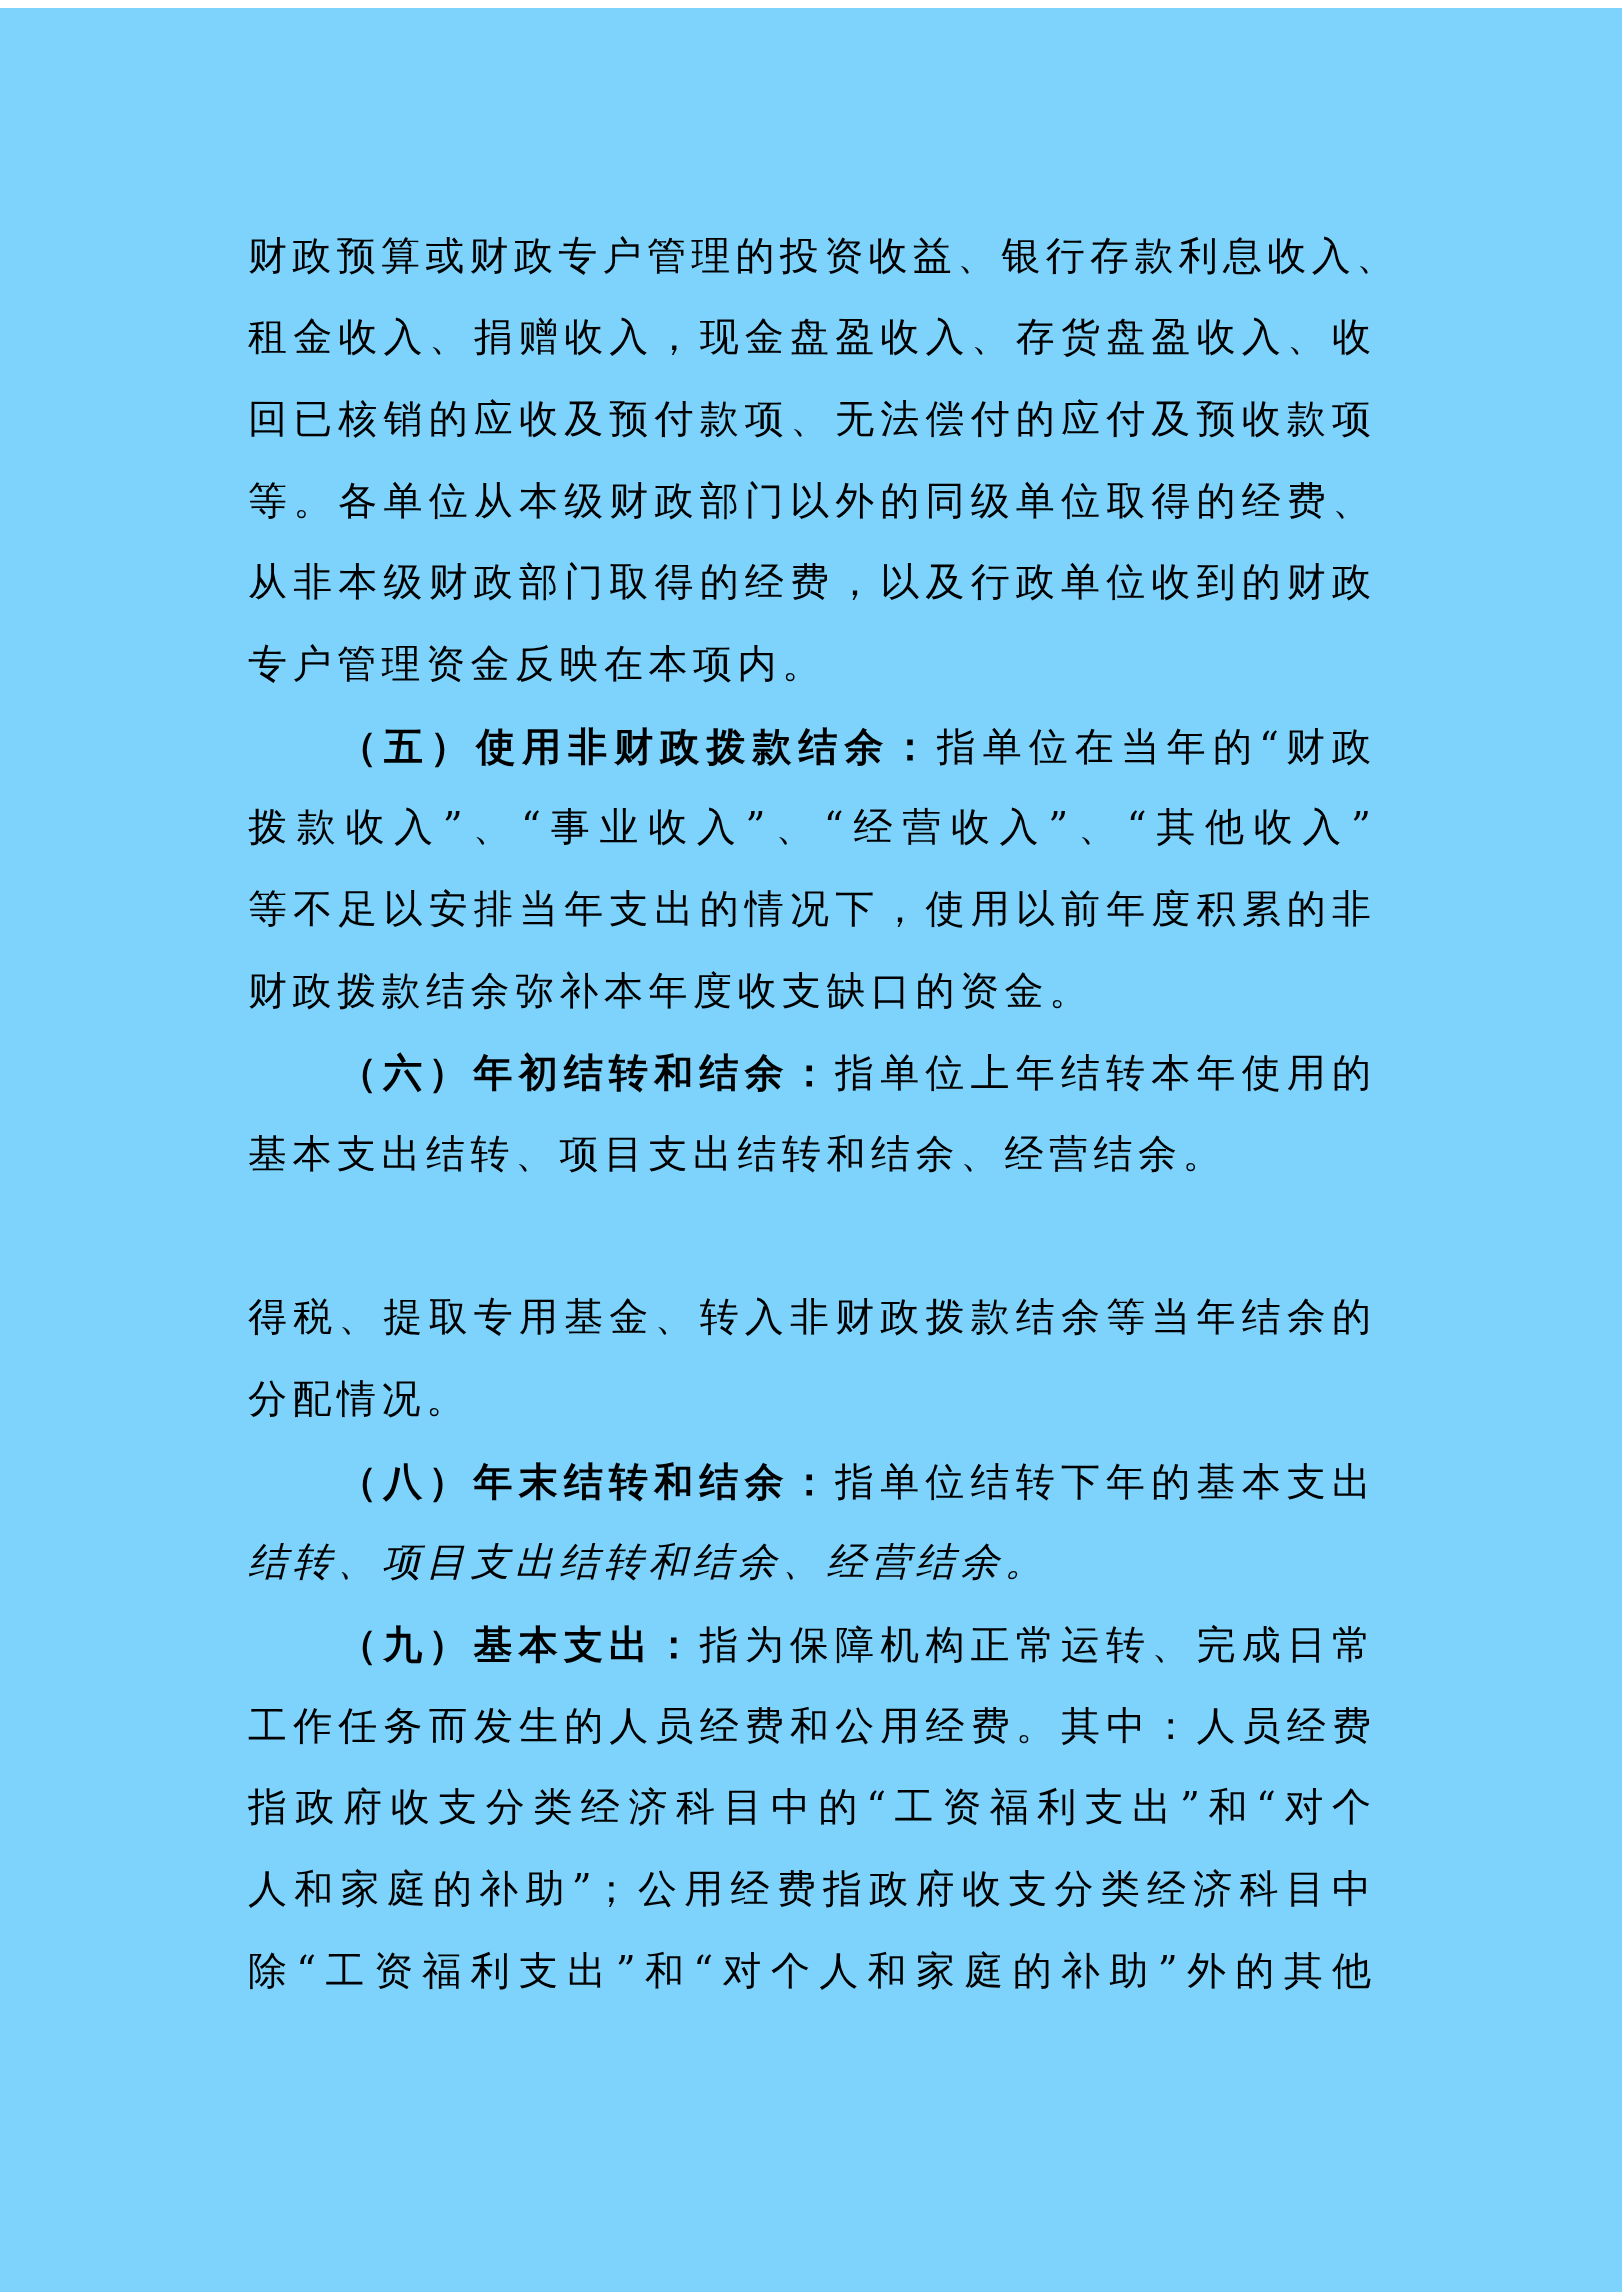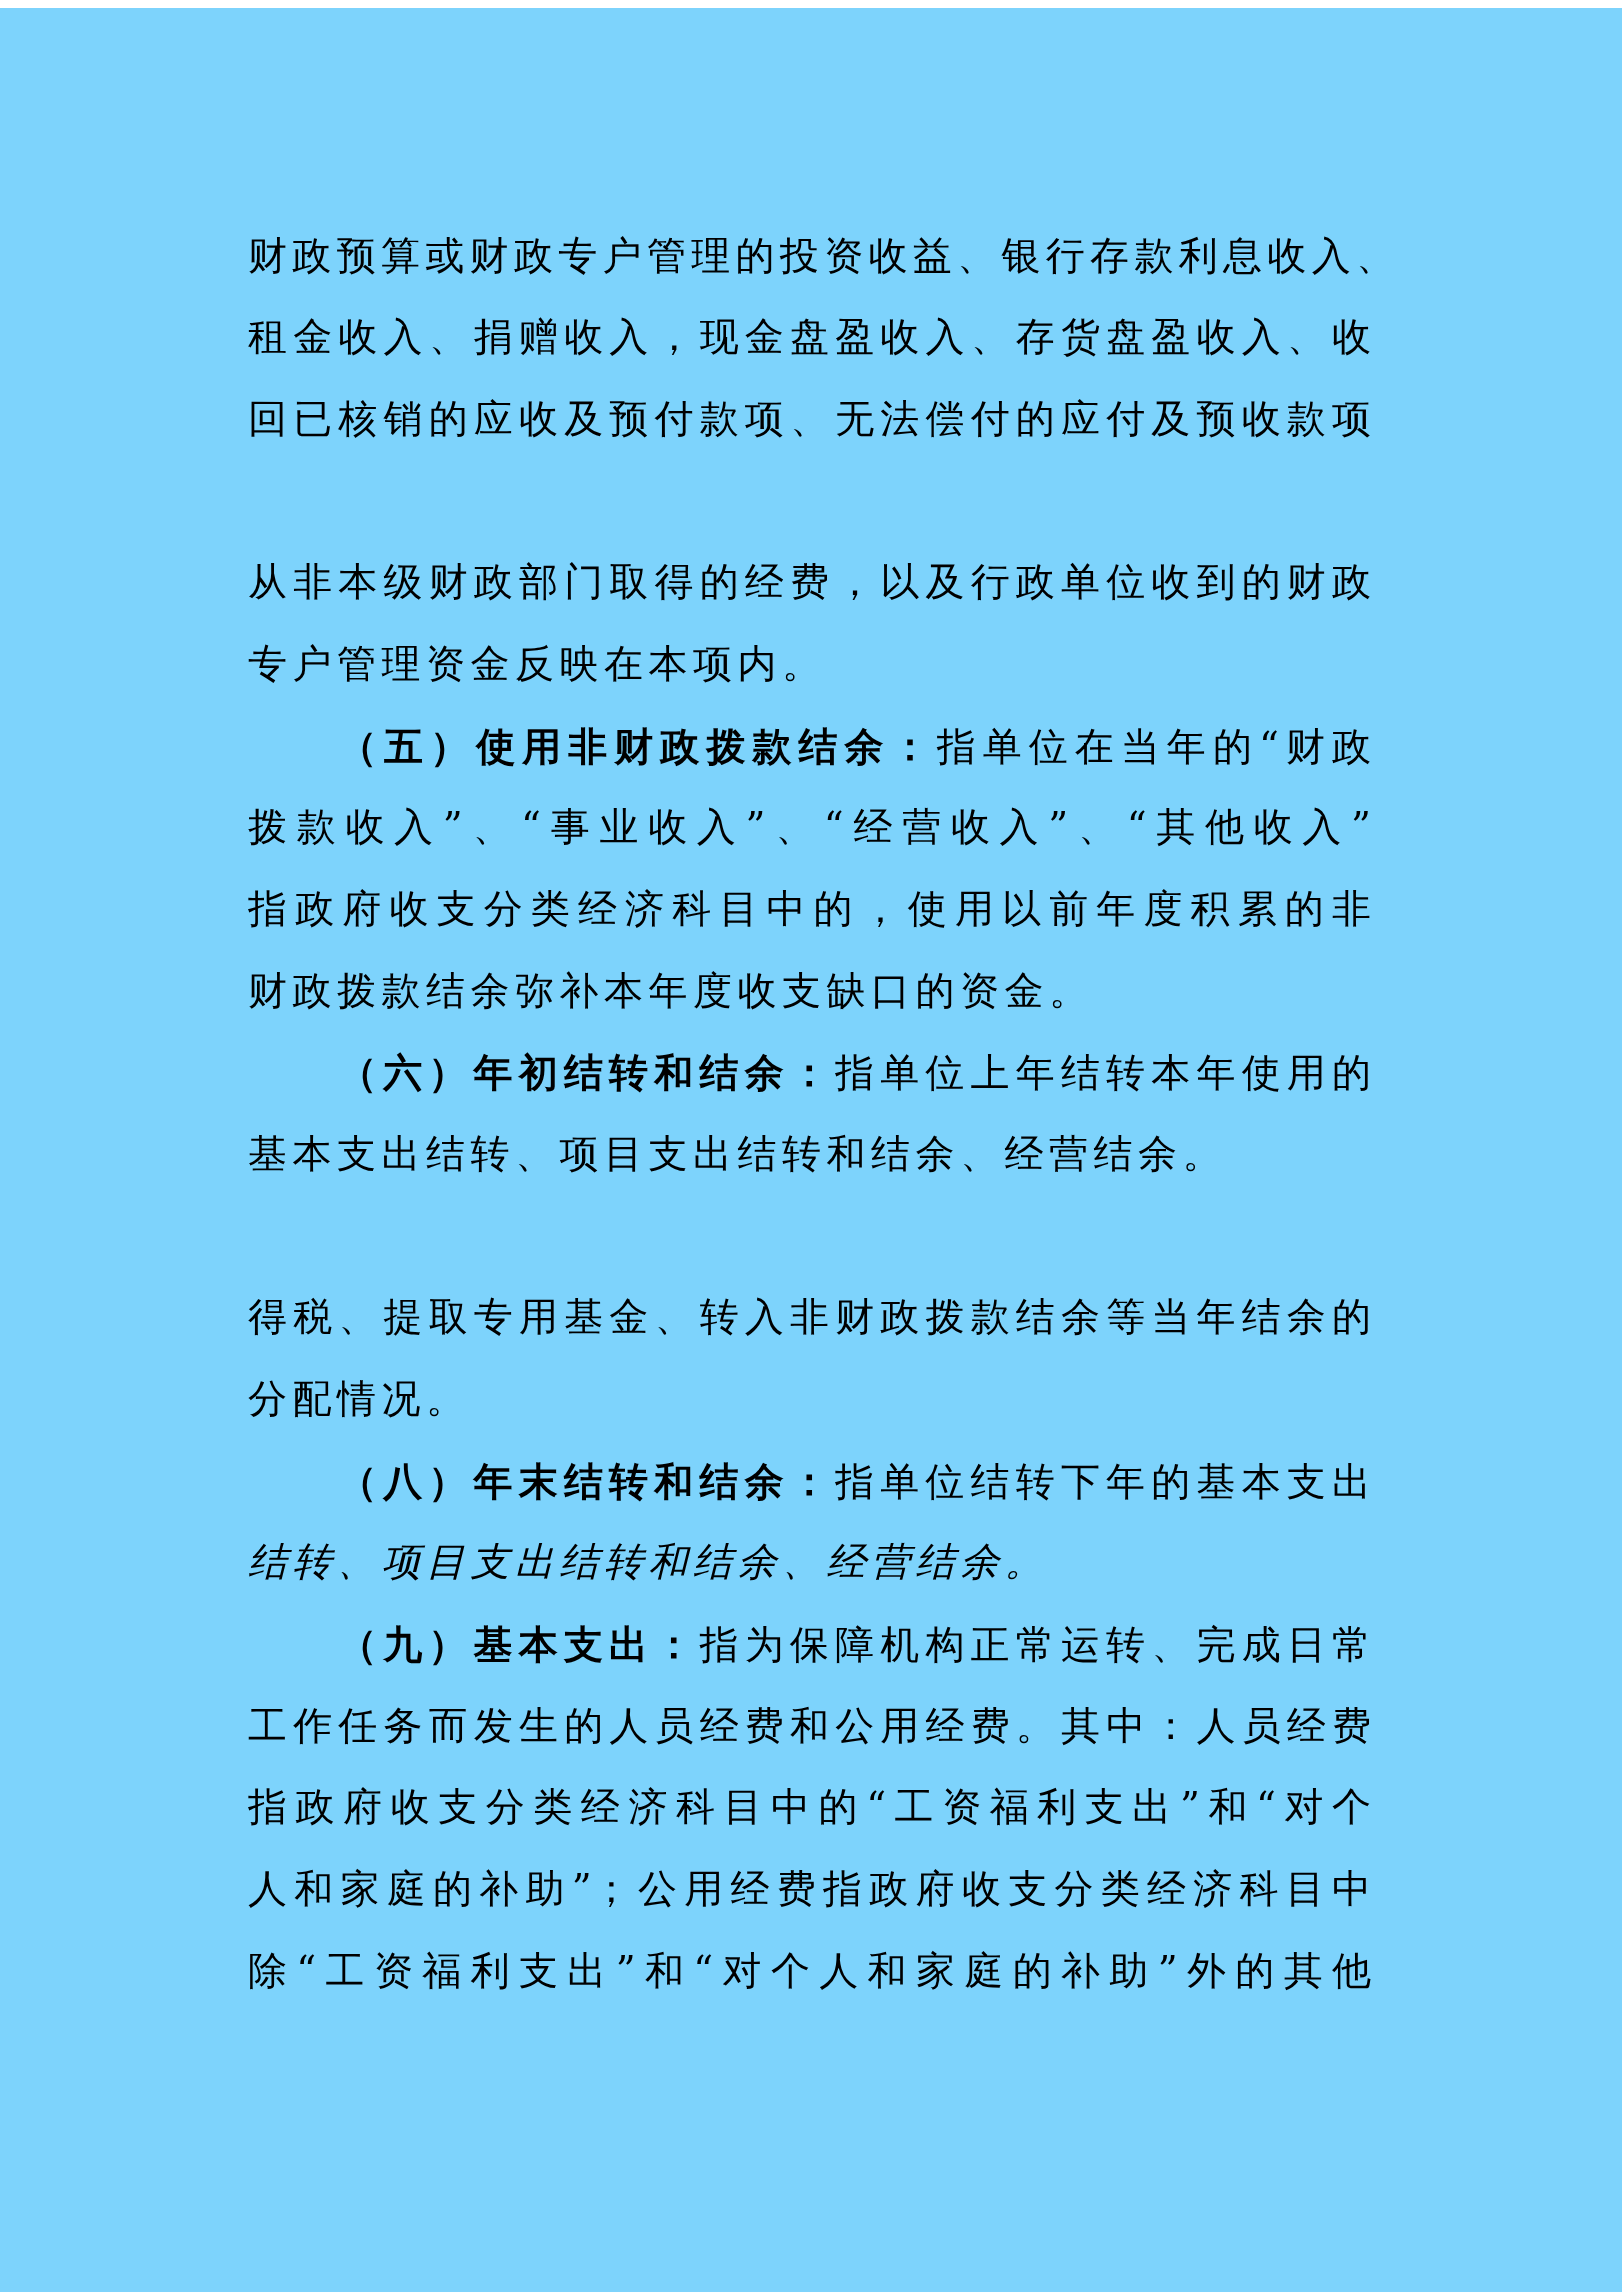--- a/index.html
+++ b/index.html
@@ -52,28 +52,29 @@
   }
 </style>
 </head>
 <body>
 
 <div class="page">
 
   <div class="line hang" style="top:207px;">财政预算或财政专户管理的投资收益、银行存款利息收入、</div>
   <div class="line" style="top:288px;">租金收入、捐赠收入，现金盘盈收入、存货盘盈收入、收</div>
   <div class="line" style="top:370px;">回已核销的应收及预付款项、无法偿付的应付及预收款项</div>
+  <div class="line" style="top:452px;">等。各单位从本级财政部门以外的同级单位取得的经费、</div>
   <div class="line" style="top:533px;">从非本级财政部门取得的经费，以及行政单位收到的财政</div>
   <div class="line indent" style="top:697px;">
     <span class="b">（五）使用非财政拨款结余：</span><span>指单位在当年的“财政</span>
   </div>
 
   <div class="line short" style="top:615px;">专户管理资金反映在本项内。</div>
   <div class="line" style="top:778px;">拨款收入”、“事业收入”、“经营收入”、“其他收入”</div>
-  <div class="line" style="top:860px;">指政府收支分类经济科目中的，使用以前年度积累的非</div>
+  <div class="line" style="top:860px;">等不足以安排当年支出的情况下，使用以前年度积累的非</div>
   <div class="line short" style="top:942px;">财政拨款结余弥补本年度收支缺口的资金。</div>
 
   <div class="line indent" style="top:1023px;">
     <span class="b">（六）年初结转和结余：</span><span>指单位上年结转本年使用的</span>
   </div>
   <div class="line short" style="top:1105px;">基本支出结转、项目支出结转和结余、经营结余。</div>
 
   <div class="line" style="top:1268px;">得税、提取专用基金、转入非财政拨款结余等当年结余的</div>
   <div class="line short" style="top:1350px;">分配情况。</div>
 

